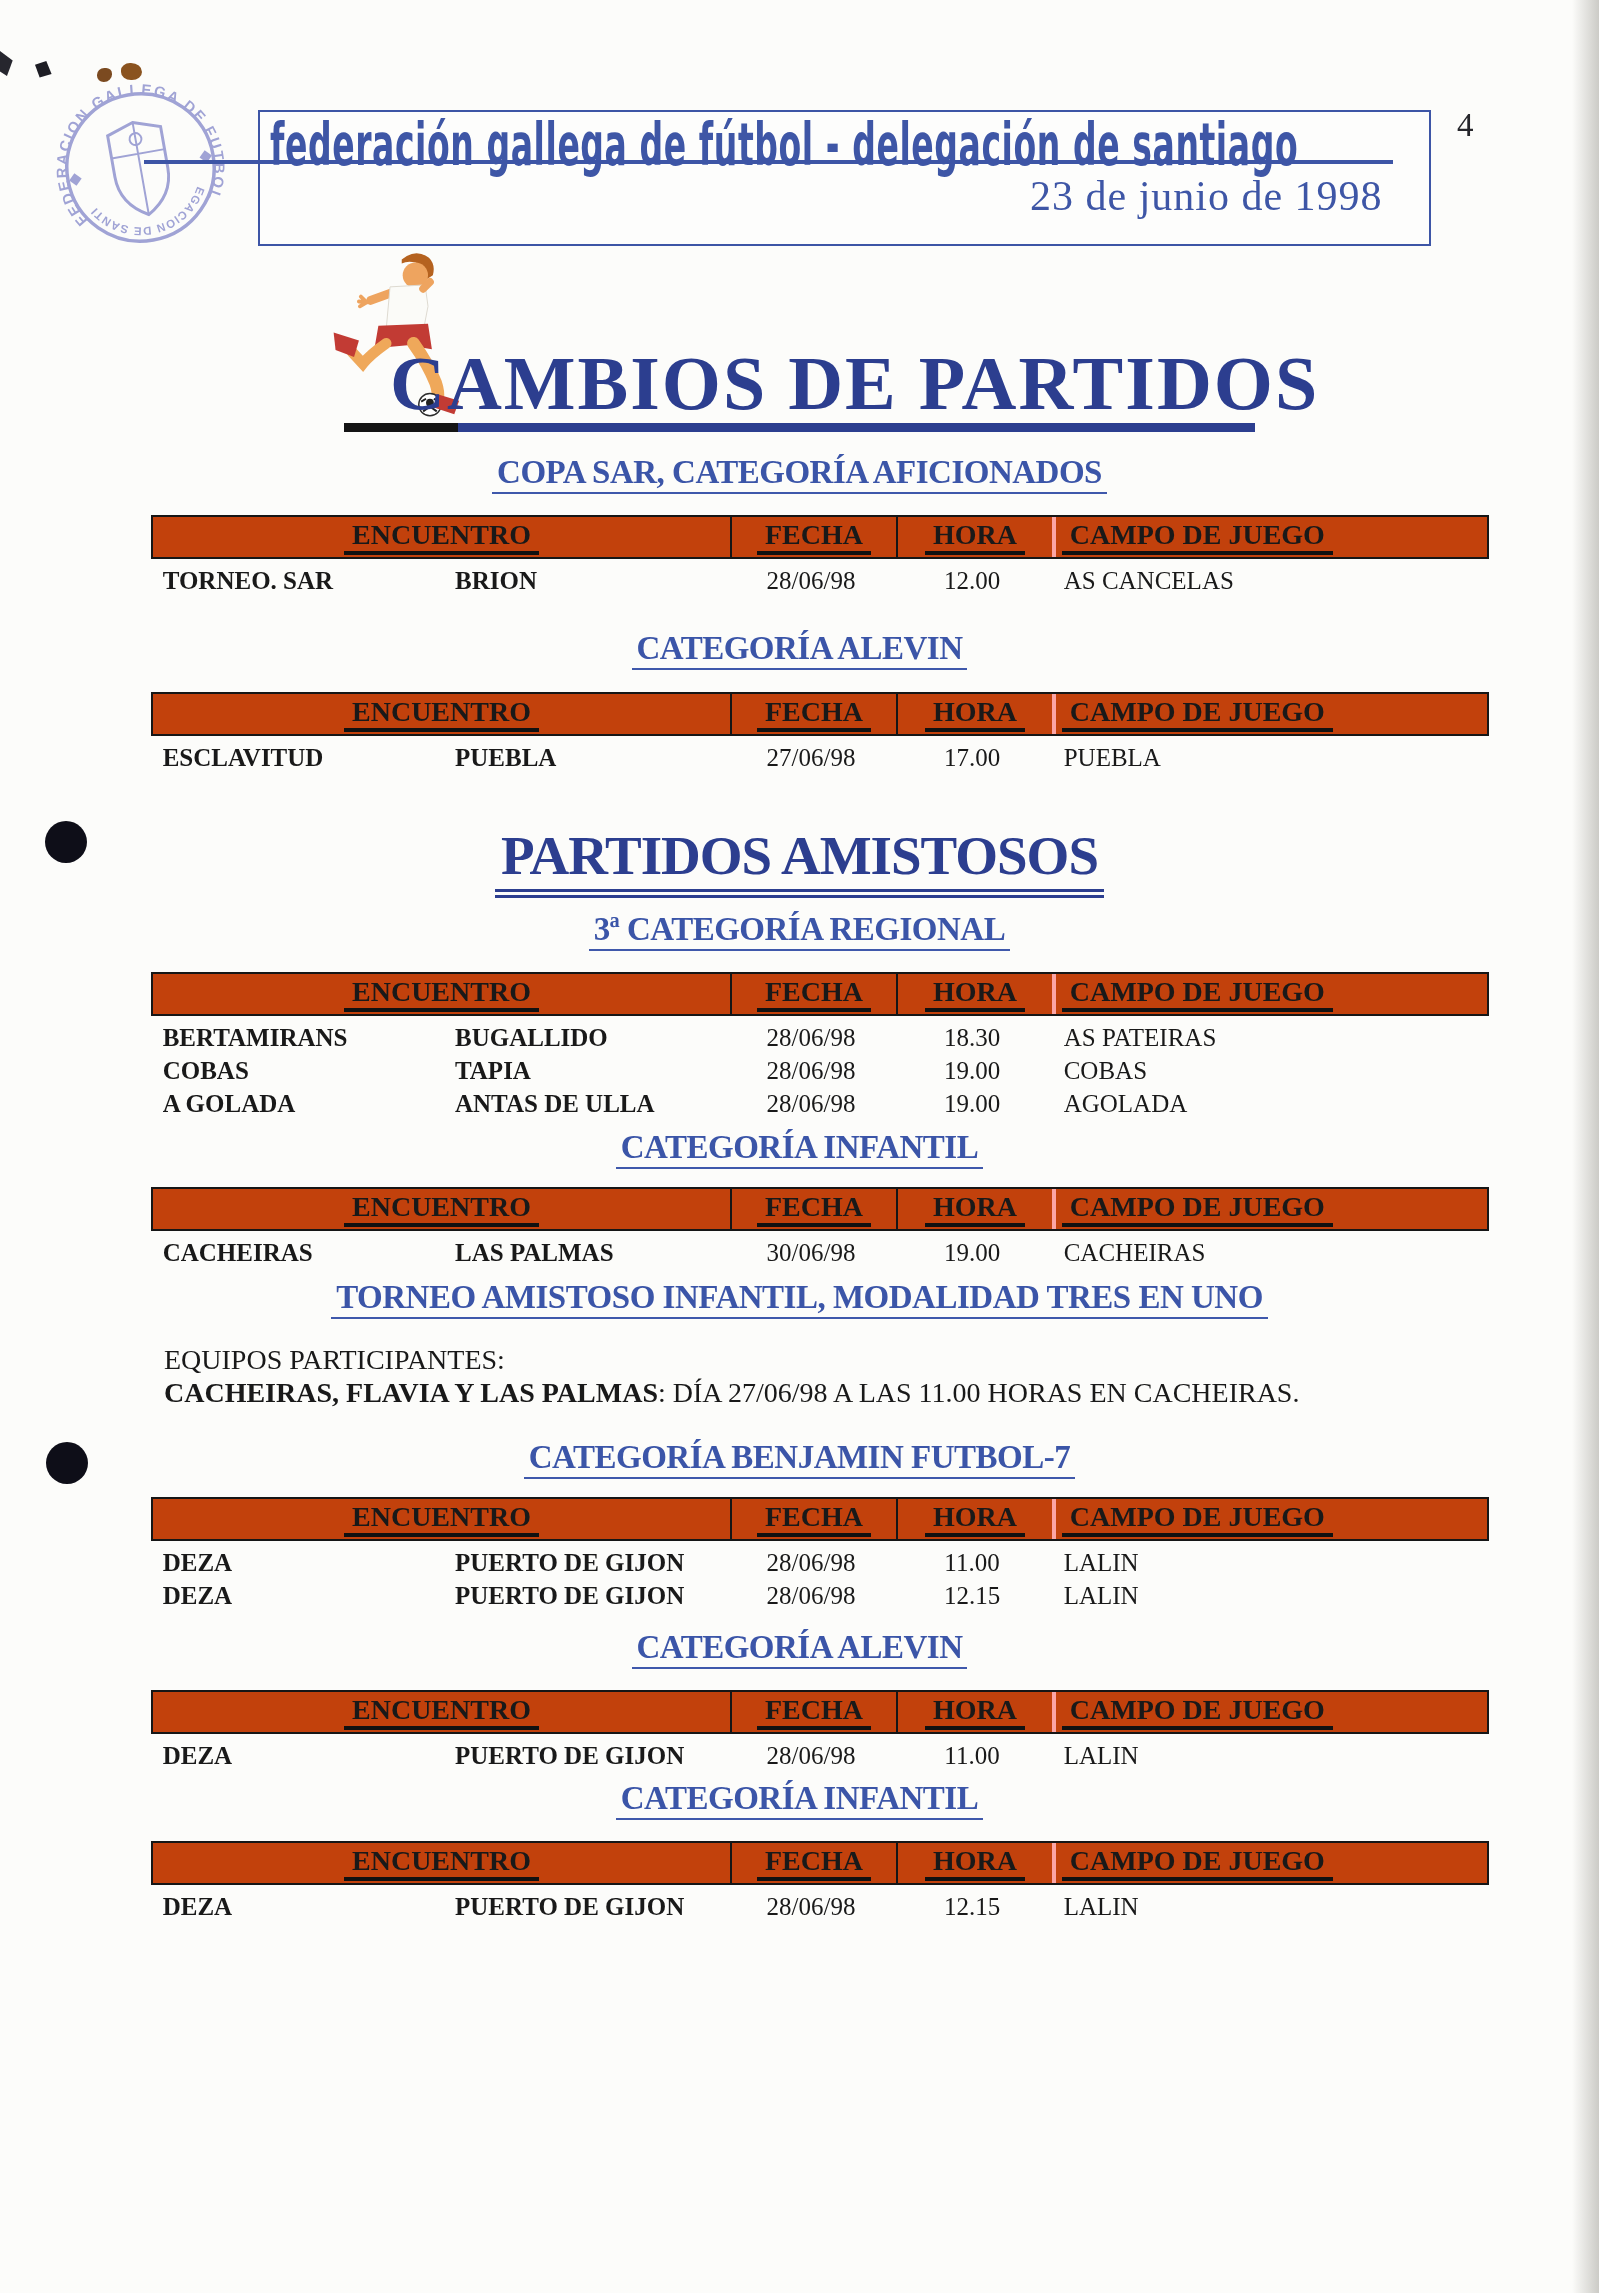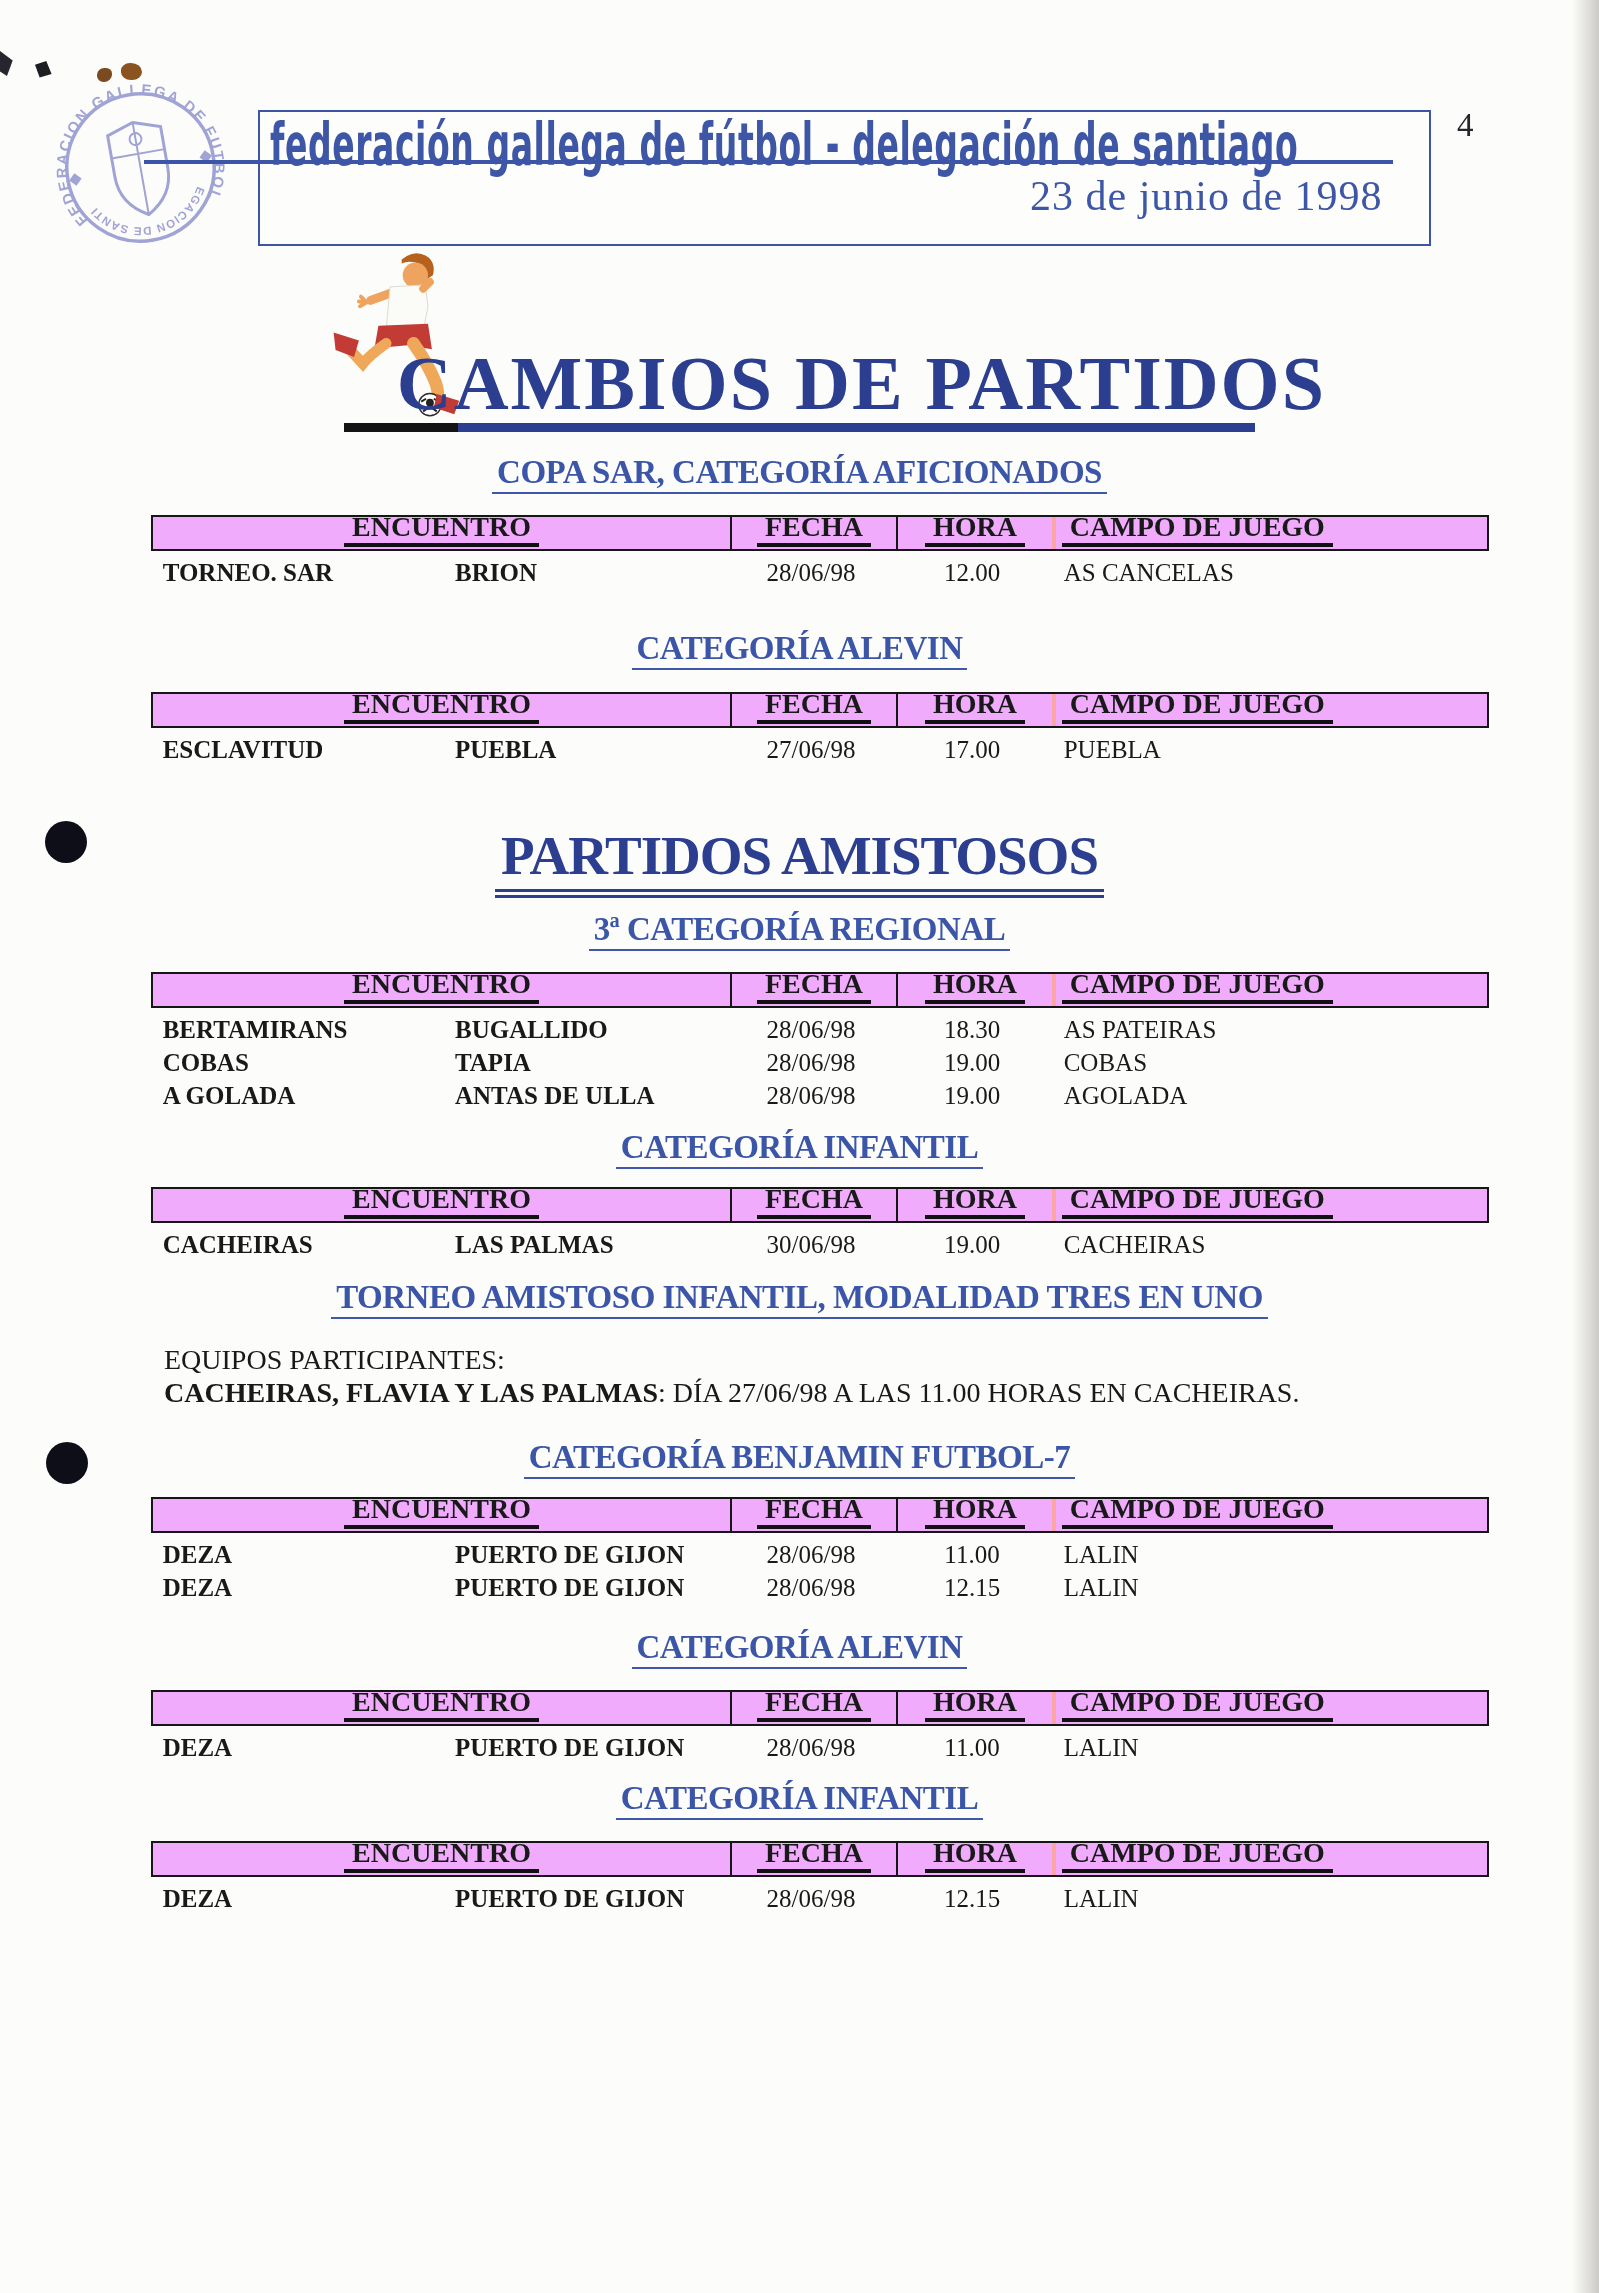--- a/index.html
+++ b/index.html
@@ -30,37 +30,37 @@
     color:#3e56a6; letter-spacing:1px;
     transform:scaleX(0.57); transform-origin:0 0; }
   .hline { left:144px; top:160px; width:1249px; height:3.9px; background:#3d55a6; }
   .hdate { left:1030px; top:172px; font-size:42px; color:#3e56a6; letter-spacing:1px; }
   .pageno { left:1457px; top:107px; font-size:33px; color:#26262b; }
 
   .stamp { left:41px; top:68px; width:199px; height:199px;
     transform:rotate(-10deg); opacity:0.82; }
 
   
-  .mtitle { left:390px; top:343px; width:936px; text-align:right;
+  .mtitle { left:390px; top:343px; width:936px; text-align:left;
     font-size:76px; line-height:80px; font-weight:bold; color:#2c3e8f; letter-spacing:2px; }
   .mbar { left:344px; top:423px; width:911px; height:8.8px;
     background:linear-gradient(90deg,#141414 0,#141414 114px,#2c3e8f 114px,#2c3e8f 100%); }
   .ftitle { left:0; top:824px; width:1599px; text-align:center;
     font-size:55px; font-weight:bold; color:#2c3e8f; letter-spacing:-1px; }
   .ftitle span { border-bottom:9.8px double #2c3e8f; padding:0 5.9px 2.9px; }
 
   
   .sec-h { left:0; width:1599px; text-align:center; font-size:33px; font-weight:bold;
     color:#3b55a8; letter-spacing:-0.5px; }
   .sec-h > span { border-bottom:2.9px solid #3f58ab; padding:0 4.9px 2px; }
 
   
   .tbl { left:151px; width:1338px; font-size:25px; }
-  .thead { display:flex; align-items:flex-start; height:36px;
-    border:2.9px solid #161616; box-sizing:border-box; background:#f0abfc; }
+  .thead { display:flex; align-items:flex-start; height:44px;
+    border:2.9px solid #161616; box-sizing:border-box; background:#c2410c; }
   .hc { display:flex; justify-content:center; align-items:flex-end; height:100%;
     box-sizing:border-box; padding-bottom:2px; }
   .hc span { font-weight:bold; font-size:28px; line-height:1.0;
     border-bottom:4.9px solid #111; padding:0 7.8px 2px; white-space:nowrap; }
   .w-enc { width:577px; }
   .w-fec { width:166px; border-left:2px solid #161616; }
   .w-hor { width:156px; border-left:2px solid #161616; }
   .w-cam { flex:1; border-left:4px solid #fca5a5; justify-content:flex-start; padding-left:6px; }
   .tbody { margin-top:5.9px; }
   .trow { display:flex; height:33px; line-height:32px; }

